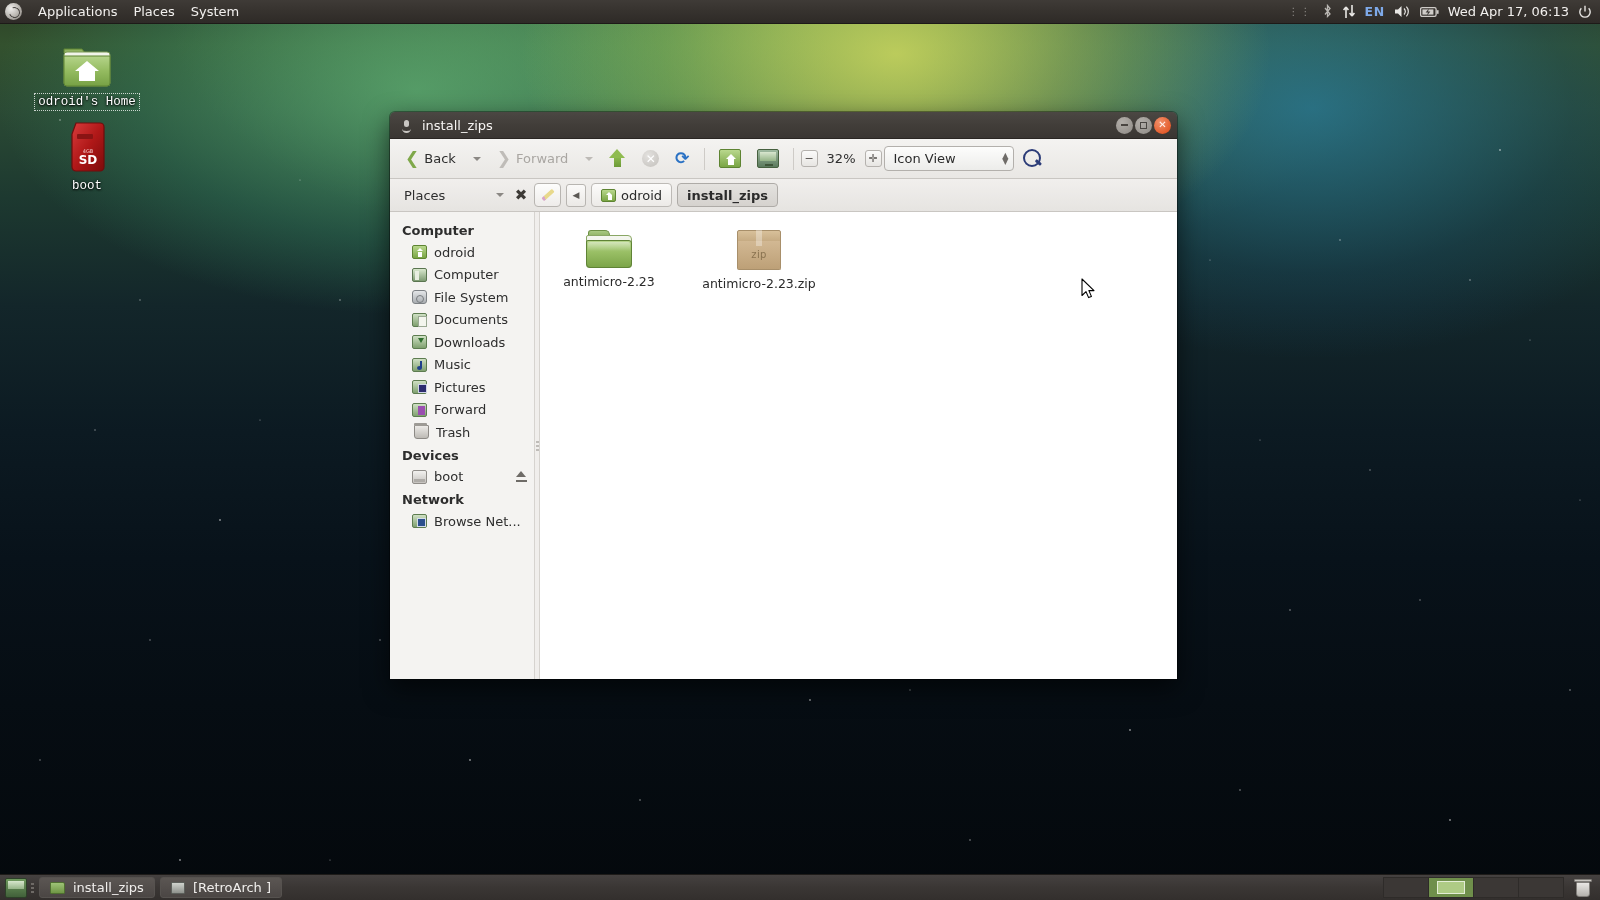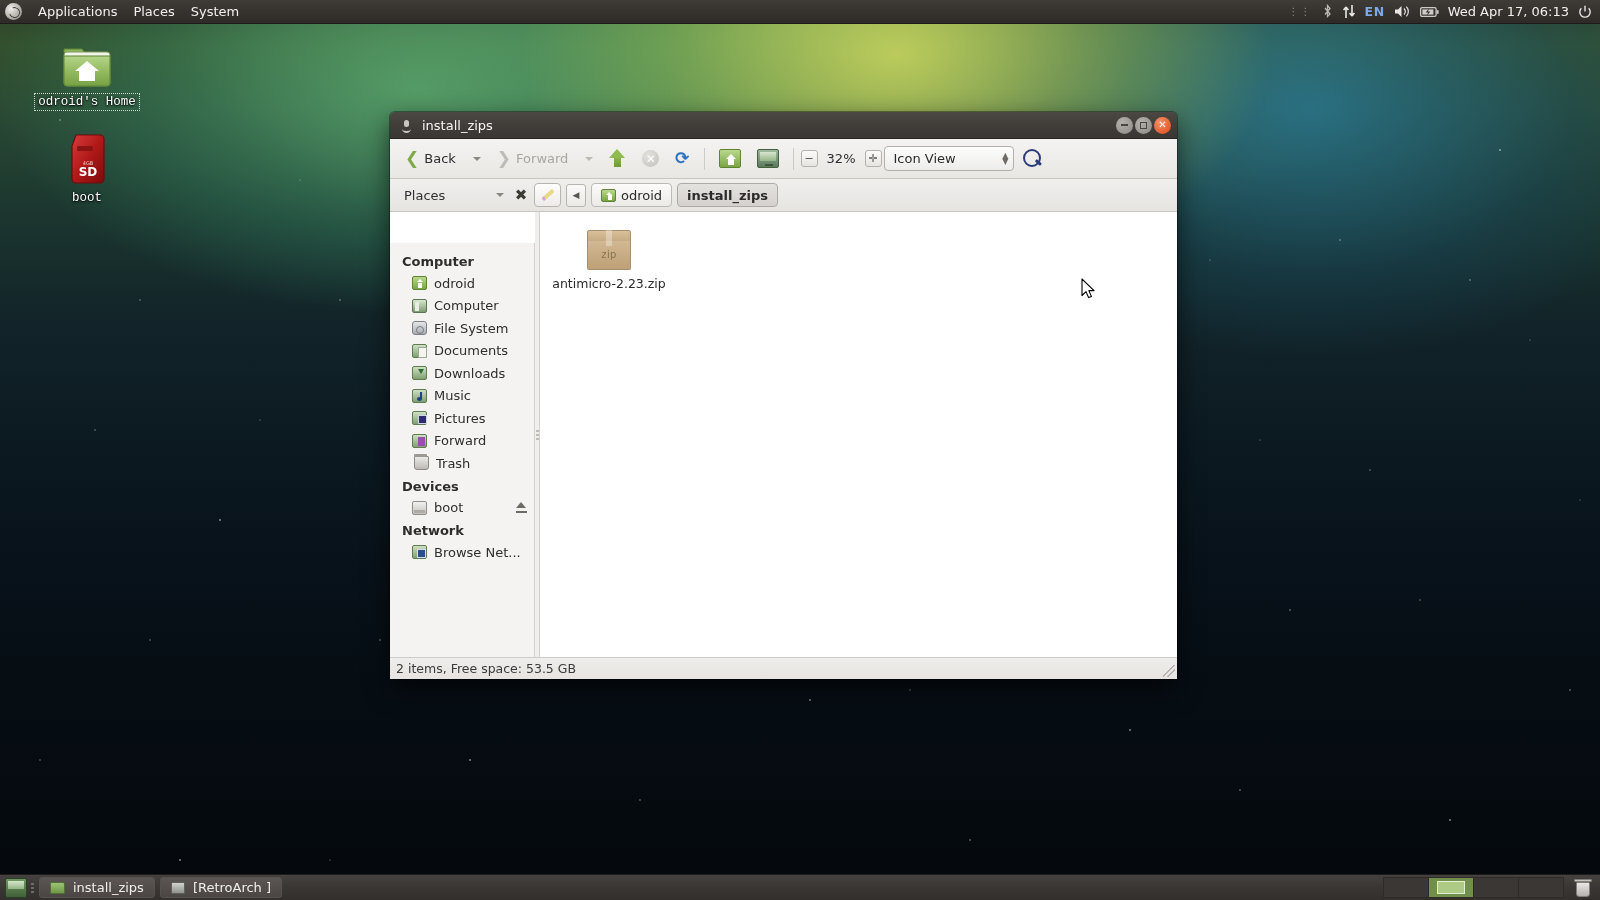--- a/index.html
+++ b/index.html
@@ -258,21 +258,21 @@
   }
   .crumb-home:before {
     content:"";position:absolute;left:4px;top:2px;
     border-left:3.5px solid transparent;border-right:3.5px solid transparent;border-bottom:3.5px solid #fff;
   }
   .crumb-home:after { content:"";position:absolute;left:5.5px;top:5.5px;width:4px;height:5px;background:#fff; }
 
   #fm-body { flex:1 1 auto; display:flex; background:#fff; min-height:0; }
   #sidebar {
     width:145px; flex:0 0 145px; background:#f4f3f1;
-    border-right:1px solid #d6d3cf; padding-top:7px; overflow:hidden;margin-top:31px;
+    border-right:1px solid #d6d3cf; padding-top:7px; overflow:hidden;
   }
   .sb-head { font-size:13px; font-weight:bold; color:#2d2d2d; padding:4px 8px 3px 12px; }
   .sb-item {
     display:flex; align-items:center; gap:7px; padding:2px 6px 2px 22px;
     font-size:13px; color:#2e2e2e; height:22.5px; cursor:default; white-space:nowrap;
   }
   .sb-ico { width:15px;height:14px;flex:0 0 15px;border-radius:2px;position:relative; }
   .ic-home { background:linear-gradient(to bottom,#b9d88d,#7aa544); border:1px solid #5e8432; }
   .ic-home:before { content:"";position:absolute;left:4px;top:2px;border-left:3.3px solid transparent;border-right:3.3px solid transparent;border-bottom:3.3px solid #fff; }
   .ic-home:after { content:"";position:absolute;left:5.3px;top:5.3px;width:4px;height:5px;background:#fff; }
@@ -559,21 +559,21 @@
             <stop offset="0.5" stop-color="#94bb60"></stop>
             <stop offset="1" stop-color="#77a145"></stop>
       </linearGradient>
         </defs>
       <path d="M25 17 L37 27 L33 27 L33 37 L17 37 L17 27 L13 27 Z" fill="#ffffff"></path>
     </svg>
   </div>
   <div class="desk-label selected">odroid's Home</div>
 </div>
 
-<div class="desk-icon" style="left:32px; top:134px;">
+<div class="desk-icon" style="left:32px; top:122px;">
   <div>
     <svg width="42" height="50" viewBox="0 0 42 50">
       <path d="M10 1 L34 1 a4 4 0 0 1 4 4 L38 45 a4 4 0 0 1 -4 4 L10 49 a4 4 0 0 1 -4 -4 L6 12 Z" fill="url(#sd)" stroke="#6e0d0d" stroke-width="1.2"></path>
       <defs>
           <linearGradient id="sd" x1="0" y1="0" x2="1" y2="1">
         <stop offset="0" stop-color="#d93c3c"></stop>
             <stop offset="0.5" stop-color="#b01818"></stop>
             <stop offset="1" stop-color="#7d0b0b"></stop>
       </linearGradient>
         </defs>
@@ -726,35 +726,39 @@
     <div id="splitter">
       <span class="grip">
           <i></i>
           <i></i>
           <i></i>
         </span>
     </div>
 
     <div id="content">
       <div class="fitem">
+        <div class="folder-ico">
+          <span class="tab"></span>
+            <span class="back"></span>
+            <span class="front"></span>
+        </div>
+        <div class="fitem-label">antimicro-2.23</div>
+      </div>
+      <div class="fitem">
         <div class="zip-ico">
           <span class="lid"></span>
             <span class="body"></span>
             <span class="seam"></span>
           <span class="ztext">zip</span>
         </div>
         <div class="fitem-label">antimicro-2.23.zip</div>
       </div>
     </div>
   </div>
 
-  <div id="statusbar">
-    <span>2 items, Free space: 53.5 GB</span>
-    <span class="grip-corner"></span>
-  </div>
 </div>
 
 <div id="cursor">
   <svg width="15" height="22" viewBox="0 0 15 22">
     <path d="M1 1 L1 17.5 L5 13.6 L7.6 19.6 L10.4 18.4 L7.9 12.6 L13 12.6 Z" fill="#ffffff" stroke="#000000" stroke-width="1.1" stroke-linejoin="round"></path>
   </svg>
 </div>
 
 <div id="taskbar">
   <div class="show-desk"></div>

